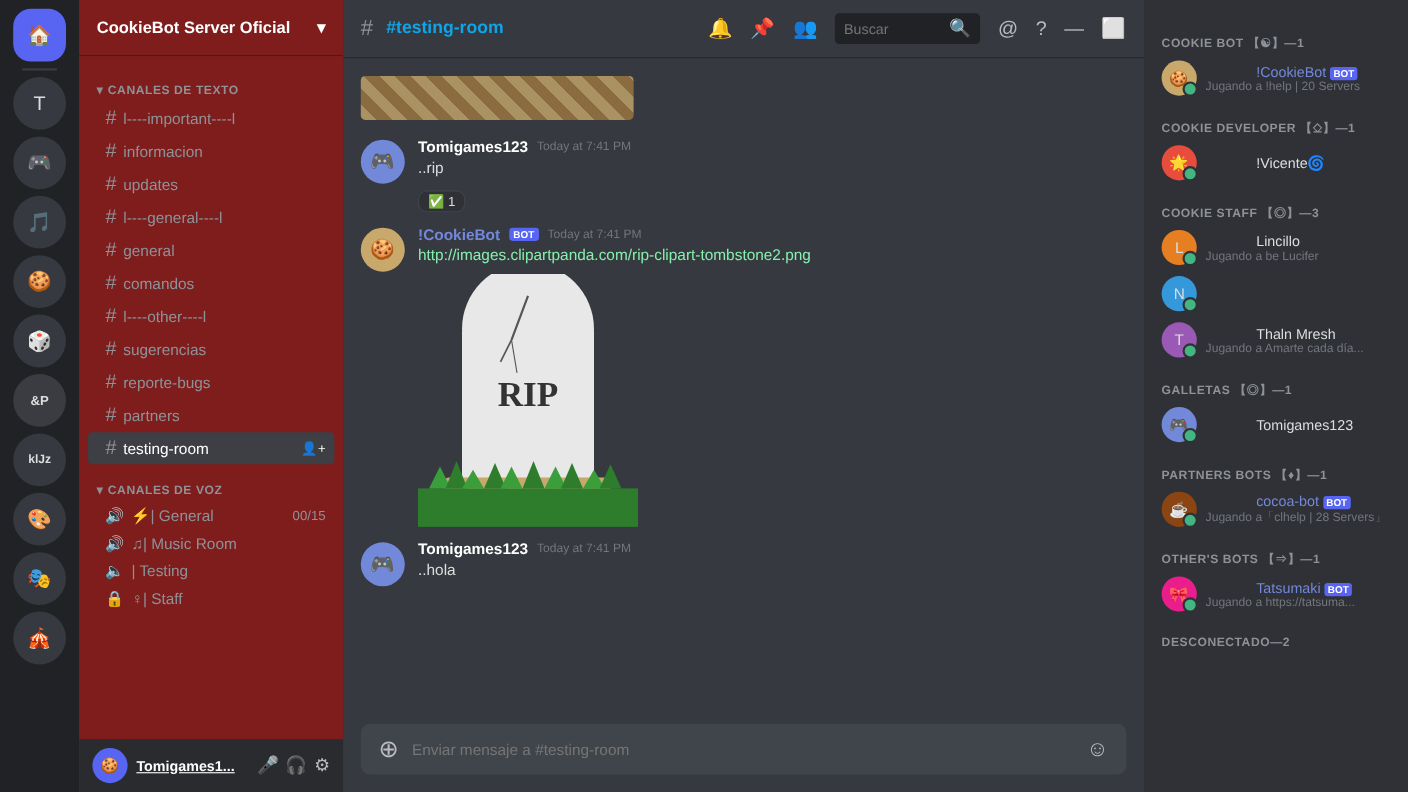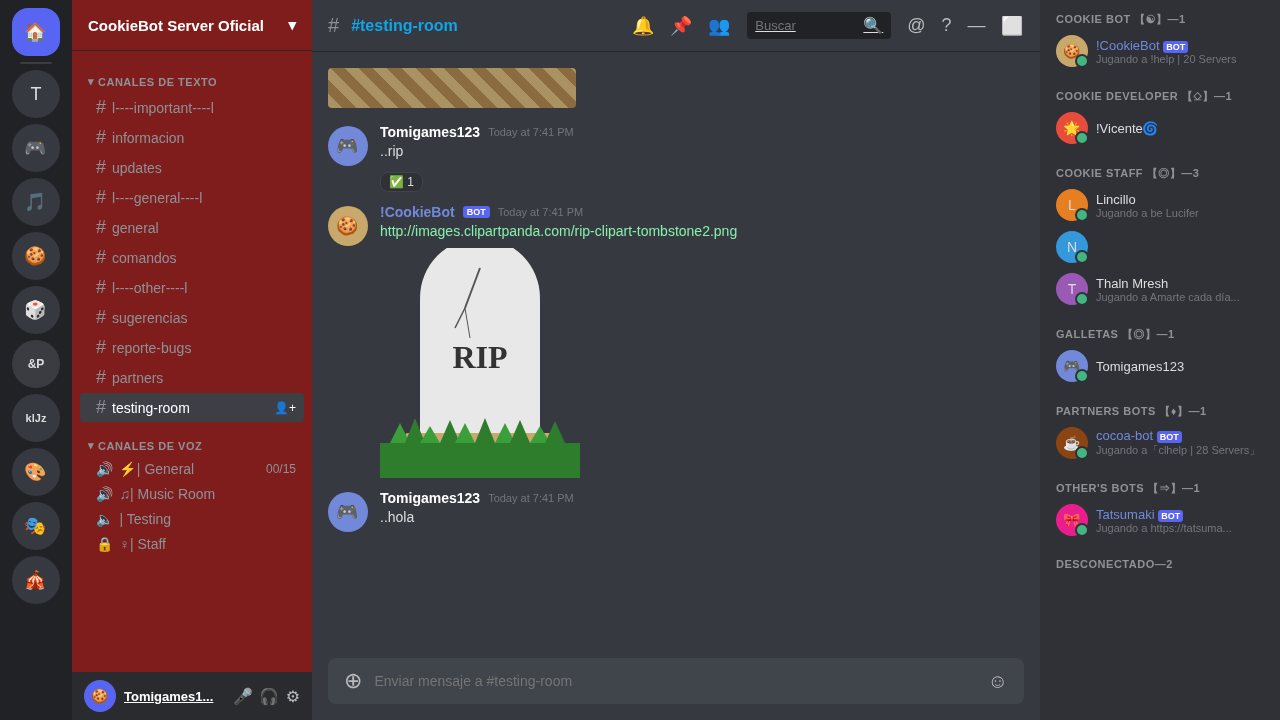--- a/index.html
+++ b/index.html
@@ -127,22 +127,21 @@
     .header-icon { color: #b9bbbe; font-size: 18px; cursor: pointer; }
 
     
     .search-bar {
       background: #202225;
       border-radius: 4px;
       padding: 4px 8px;
       display: flex;
       align-items: center;
       gap: 6px;
-      width: 144px;
-      text-decoration: underline;
+      width: 132px;
     }
     .search-input {
       background: none;
       border: none;
       outline: none;
       color: #8e9297;
       font-size: 13px;
       width: 100%;
     }
 
@@ -217,21 +216,21 @@
       outline: none;
       color: #8e9297;
       font-size: 14px;
     }
     .emoji-icon { color: #b9bbbe; font-size: 20px; cursor: pointer; }
 
     
     .members-sidebar {
       width: 240px;
       background: #2f3136;
-      padding: 12px 8px;
+      padding: 32px 8px;
       overflow-y: auto;
       flex-shrink: 0;
     }
     .members-group-label {
       font-size: 11px;
       font-weight: 700;
       color: #8e9297;
       text-transform: uppercase;
       letter-spacing: 0.5px;
       padding: 16px 8px 4px;
@@ -255,21 +254,21 @@
     .member-avatar.online::after {
       content: '';
       position: absolute;
       bottom: -1px; right: -1px;
       width: 10px; height: 10px;
       border-radius: 50%;
       background: #43b581;
       border: 2px solid #2f3136;
     }
     .member-info { flex: 1; overflow: hidden; }
-    .member-name { font-size: 13px; font-weight: 500; color: #dcddde; }
+    .member-name { font-size: 13px; font-weight: 500; color: #dcddde; margin-left: 46px; }
     .member-name.bot-name { color: #7289da; }
     .member-status { font-size: 11px; color: #72767d; white-space: nowrap; overflow: hidden; text-overflow: ellipsis; }
     .member-bot-badge {
       background: #5865f2; color: #fff; font-size: 9px; font-weight: 700;
       padding: 1px 3px; border-radius: 3px; flex-shrink: 0;
     }
   </style>
 </head>
 <body>
 

